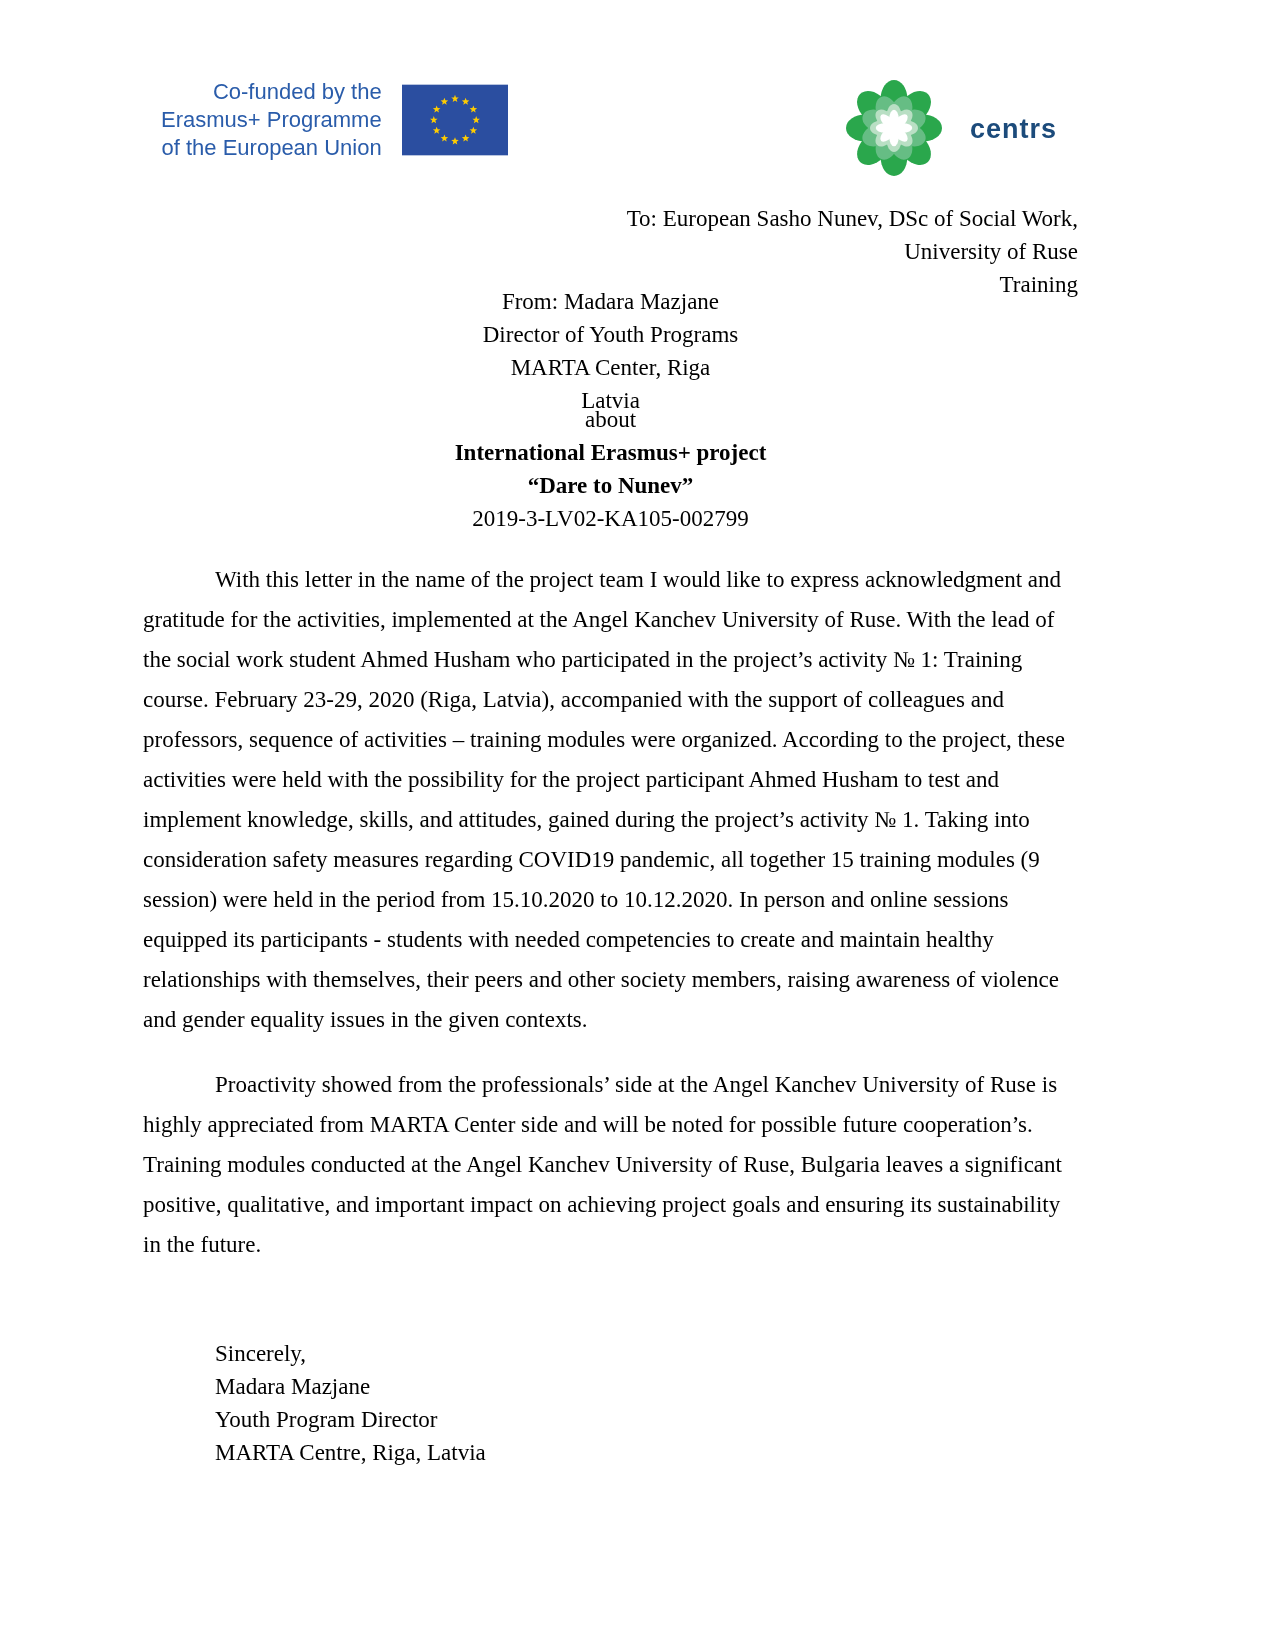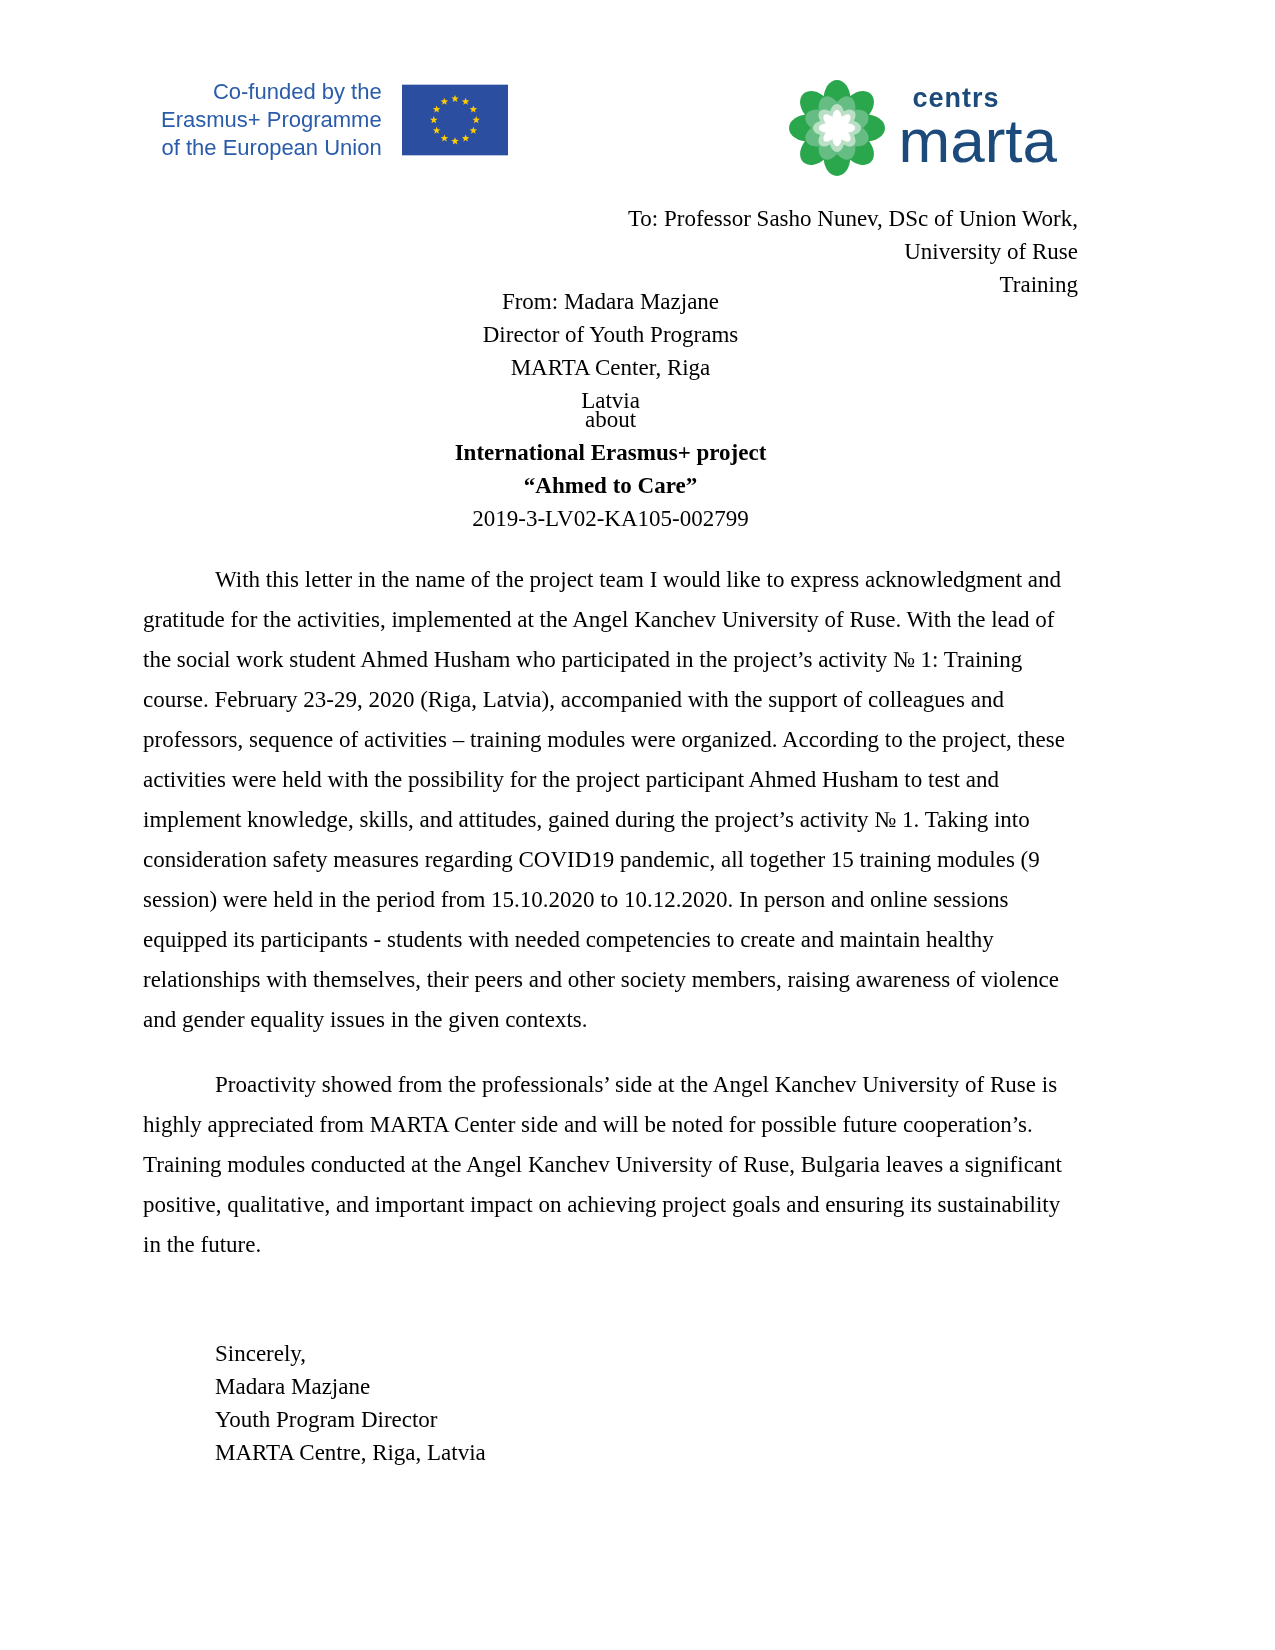--- a/index.html
+++ b/index.html
@@ -177,44 +177,43 @@
           <ellipse cx="0" cy="-9" rx="5" ry="10" transform="rotate(135)"></ellipse>
           <ellipse cx="0" cy="-9" rx="5" ry="10" transform="rotate(180)"></ellipse>
           <ellipse cx="0" cy="-9" rx="5" ry="10" transform="rotate(225)"></ellipse>
           <ellipse cx="0" cy="-9" rx="5" ry="10" transform="rotate(270)"></ellipse>
           <ellipse cx="0" cy="-9" rx="5" ry="10" transform="rotate(315)"></ellipse>
           <circle cx="0" cy="0" r="6"></circle>
         </g>
       </svg>
       <div class="marta-words">
         <span class="marta-top">centrs</span>
-        <span class="marta-main">marta</span>
       </div>
     </div>
   </div>
 
   <div class="content">
 
     <div class="recipient">
-      <span>To: Professor Sasho Nunev, DSc of Union Work,</span><br>
+      <span>To: European Sasho Nunev, DSc of Social Work,</span><br>
       <span>University of Ruse</span><br>
       <span>Training</span>
     </div>
 
     <div class="sender">
       <span>From: Madara Mazjane</span><br>
       <span>Director of Youth Programs</span><br>
       <span>MARTA Center, Riga</span><br>
       <span>Latvia</span>
     </div>
 
     <div class="subject">
       <span>about</span><br>
       <span class="bold">International Erasmus+ project</span><br>
-      <span class="bold">“Ahmed to Care”</span><br>
+      <span class="bold">“Dare to Nunev”</span><br>
       <span>2019-3-LV02-KA105-002799</span>
     </div>
 
     <div class="letter-body">
       <p>With this letter in the name of the project team I would like to express acknowledgment and gratitude for the activities, implemented at the Angel Kanchev University of Ruse. With the lead of the social work student Ahmed Husham who participated in the project’s activity № 1: Training course. February 23-29, 2020 (Riga, Latvia), accompanied with the support of colleagues and professors, sequence of activities – training modules were organized. According to the project, these activities were held with the possibility for the project participant Ahmed Husham to test and implement knowledge, skills, and attitudes, gained during the project’s activity № 1. Taking into consideration safety measures regarding COVID19 pandemic, all together 15 training modules (9 session) were held in the period from 15.10.2020 to 10.12.2020. In person and online sessions equipped its participants - students with needed competencies to create and maintain healthy relationships with themselves, their peers and other society members, raising awareness of violence and gender equality issues in the given contexts.</p>
       <p>Proactivity showed from the professionals’ side at the Angel Kanchev University of Ruse is highly appreciated from MARTA Center side and will be noted for possible future cooperation’s. Training modules conducted at the Angel Kanchev University of Ruse, Bulgaria leaves a significant positive, qualitative, and important impact on achieving project goals and ensuring its sustainability in the future.</p>
     </div>
 
     <div class="signature">
       <span>Sincerely,</span><br>

